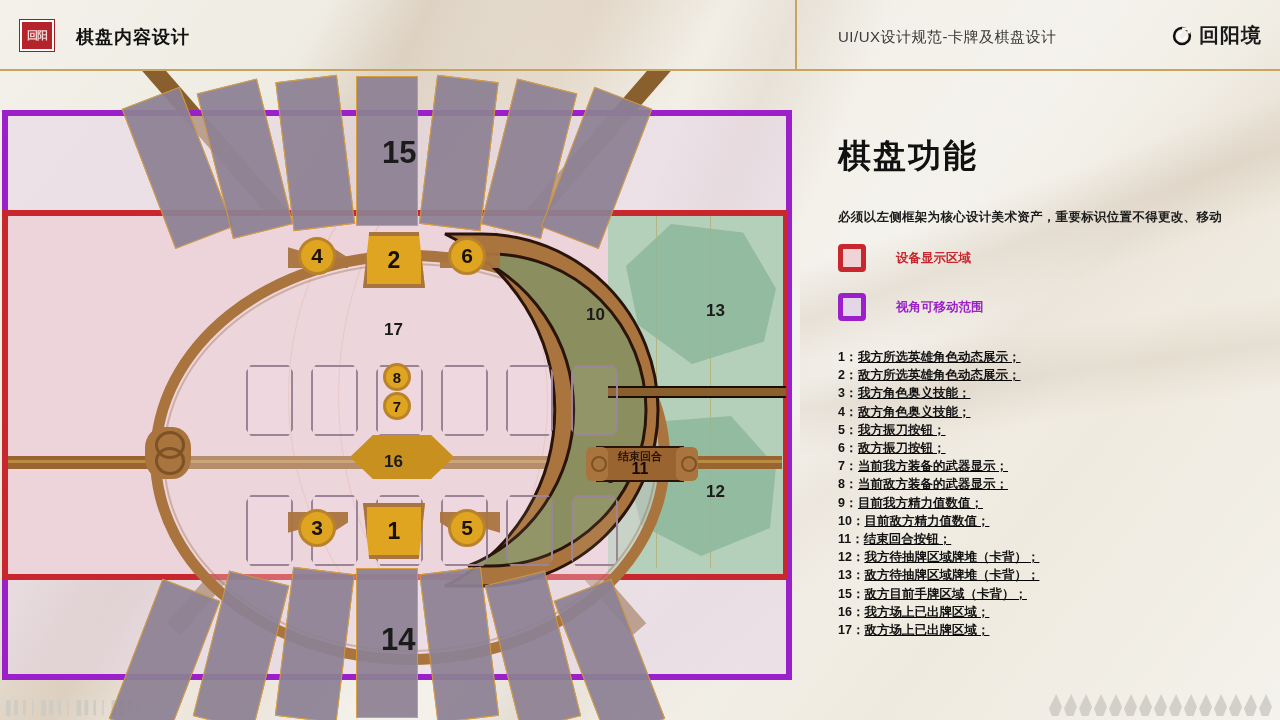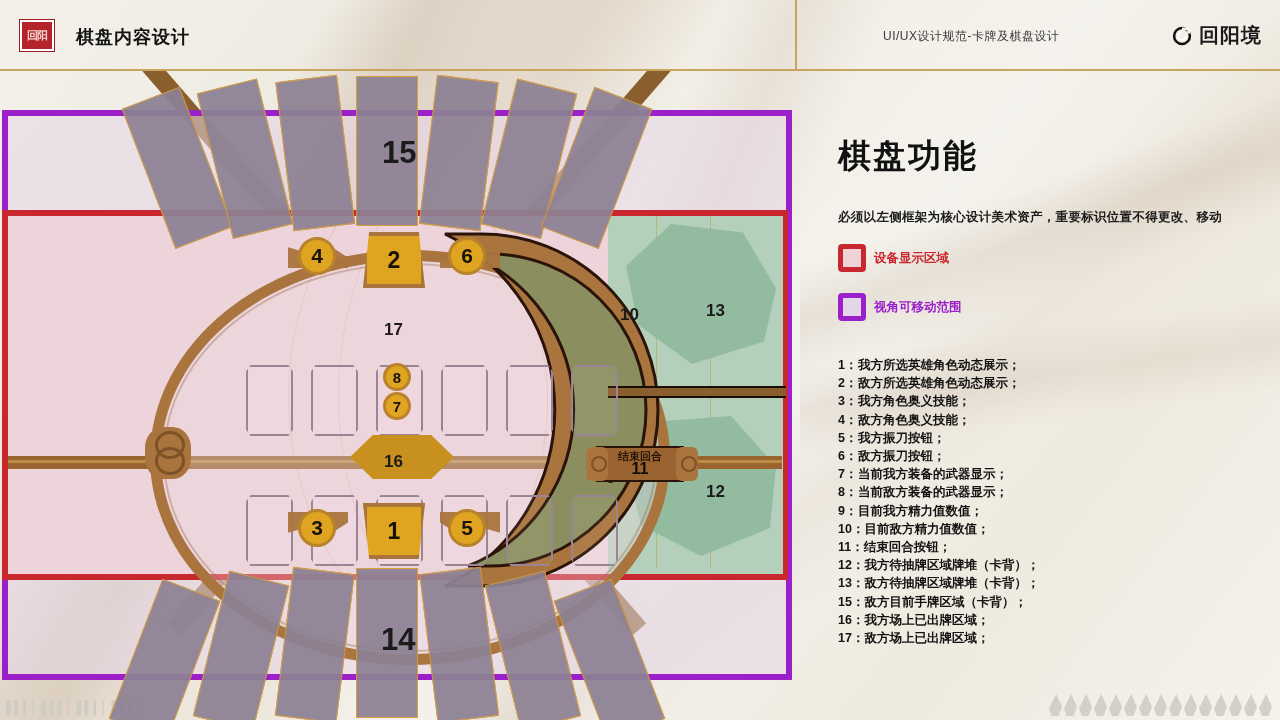--- a/index.html
+++ b/index.html
@@ -36,21 +36,21 @@
   .logo-seal {
     position:absolute; left:20px; top:20px; width:34px; height:31px;
     background:#b5242a; border:2px solid #fff; box-shadow:0 0 0 1px #9c1d22;
     display:flex; align-items:center; justify-content:center;
   }
   .logo-seal .glyph{ color:#f2d7d4; font-size:11px; font-weight:700; letter-spacing:-1px; line-height:1;}
   .hdr-title {
     position:absolute; left:76px; top:25px; font-size:18px; font-weight:700; color:#121212;
     letter-spacing:1px;
   }
-  .hdr-sub { position:absolute; left:838px; top:28px; font-size:12px; color:#3a3a3a; letter-spacing:.5px;margin-left:45px; }
+  .hdr-sub { position:absolute; left:838px; top:28px; font-size:15px; color:#3a3a3a; letter-spacing:.5px; }
   .brand { position:absolute; right:18px; top:22px; display:flex; align-items:center; gap:7px; }
   .brand-mark { width:20px; height:20px; }
   .brand-name { font-size:20px; font-weight:700; color:#1a1a1a; letter-spacing:1px;font-family:Liberation Serif, serif; }
 
   
   .board-wrap { position:absolute; left:0; top:70px; width:795px; height:650px; overflow:hidden; }
   .beam-layer{ position:absolute; inset:0; }
   .beam-layer .d {
     position:absolute; width:18px; height:900px; background:#8a5f2e; top:-120px;
   }
@@ -183,24 +183,24 @@
 
   
   .panel { position:absolute; left:800px; top:72px; width:480px; height:648px; z-index:40; }
   .panel-title { position:absolute; left:38px; top:62px; font-size:33px; font-weight:700; color:#111; letter-spacing:2px;}
   .panel-desc { position:absolute; left:38px; top:137px; font-size:12.5px; font-weight:700; color:#1c1c1c; letter-spacing:.3px;}
   .legend { position:absolute; left:38px; top:166px; width:400px; }
   .legend-row { display:flex; align-items:center; height:40px; margin-bottom:9px; }
   .swatch { width:28px; height:28px; border-radius:4px; }
   .swatch.red { border:5px solid #c8272d; background:#f0d3d6; }
   .swatch.purple { border:5px solid #9b20c9; background:#e2d6e8; }
-  .legend-label { margin-left:8px; font-size:12.5px; font-weight:700; }
+  .legend-label { margin-left:30px; font-size:12.5px; font-weight:700; }
   .legend-label.red { color:#c8272d; }
   .legend-label.purple { color:#9b20c9; }
-  .notes { position:absolute; left:38px; top:284px; width:420px; }
+  .notes { position:absolute; left:38px; top:276px; width:420px;text-decoration:underline; }
   .note { font-size:12.5px; color:#131313; line-height:18.2px; white-space:nowrap; font-weight:700;}
   .note .idx { display:inline-block; min-width:20px; }
 
   
   .wm-left { position:absolute; left:6px; bottom:2px; width:190px; height:18px; z-index:5;
     color:#cfccc4; font-size:13px; letter-spacing:-1px; overflow:hidden; white-space:nowrap; font-weight:700;}
   .flames { position:absolute; right:8px; bottom:4px; z-index:5; display:flex; gap:2px; }
   .flame { width:13px; height:22px; background:#cdcac3;
     clip-path: polygon(55% 0,100% 58%,72% 100%,22% 100%,0 66%); opacity:.85;}
 </style>
@@ -335,21 +335,21 @@
     <div class="coin sm" style="left:298px; top:439px;">3</div>
     <div class="coin sm" style="left:448px; top:439px;">5</div>
 
     <div class="coin tiny" style="left:383px; top:293px;">8</div>
     <div class="coin tiny" style="left:383px; top:322px;">7</div>
 
     <div class="zone-num" style="left:382px; top:65px;  font-size:31px;">15</div>
     <div class="zone-num" style="left:381px; top:552px; font-size:31px;">14</div>
     <div class="zone-num" style="left:384px; top:250px;">17</div>
     <div class="zone-num" style="left:384px; top:382px;">16</div>
-    <div class="zone-num" style="left:620px; top:235px; z-index:26;">10</div>
+    <div class="zone-num" style="left:586px; top:235px; z-index:26;">10</div>
     <div class="zone-num" style="left:606px; top:398px; z-index:26;">9</div>
     <div class="zone-num" style="left:706px; top:231px; z-index:26;">13</div>
     <div class="zone-num" style="left:706px; top:412px; z-index:26;">12</div>
   </div>
 
   <div class="panel">
     <div class="panel-title">棋盘功能</div>
     <div class="panel-desc">必须以左侧框架为核心设计美术资产，重要标识位置不得更改、移动</div>
 
     <div class="legend">

